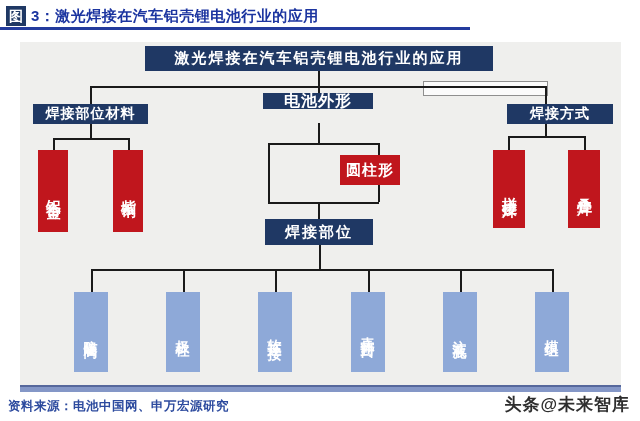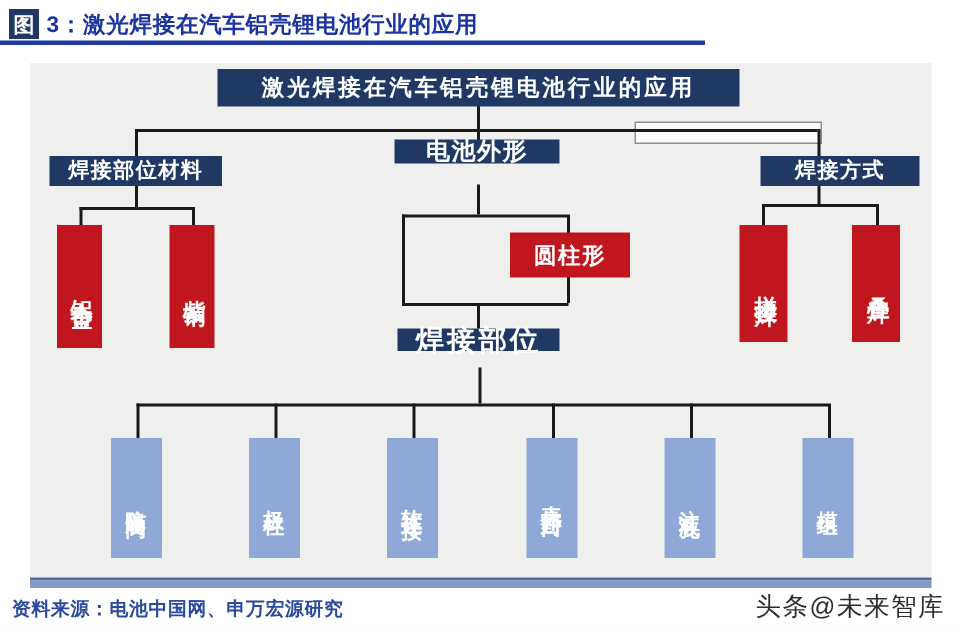--- a/index.html
+++ b/index.html
@@ -26,31 +26,31 @@
   .red{background:#c0161d;}
   .blue{background:#8ea9d8;}
   .vtext{writing-mode:vertical-rl;text-orientation:upright;letter-spacing:3px;}
   .root{left:145px;top:46px;width:348px;height:25px;font-size:15px;letter-spacing:2px;}
   .mat{left:33px;top:104px;width:115px;height:20px;font-size:14px;letter-spacing:1px;}
   .shp{left:263px;top:93px;width:110px;height:16px;font-size:16px;letter-spacing:1px;}
   .mth{left:492px;top:104px;width:106px;height:20px;font-size:14px;letter-spacing:1px;margin-left:15px;}
   .alu{left:38px;top:150px;width:30px;height:82px;font-size:15px;}
   .cop{left:113px;top:150px;width:30px;height:82px;font-size:15px;}
   .sqr{left:229px;top:155px;width:78px;height:30px;font-size:15px;letter-spacing:2px;}
-  .cyl{left:340px;top:155px;width:80px;height:30px;font-size:15px;letter-spacing:1px;}
+  .cyl{left:340px;top:155px;width:60px;height:30px;font-size:15px;letter-spacing:1px;}
   .btw{left:493px;top:150px;width:32px;height:78px;font-size:15px;}
   .lpw{left:568px;top:150px;width:32px;height:78px;font-size:15px;}
-  .wpt{left:265px;top:219px;width:108px;height:15px;font-size:19px;letter-spacing:2px;}
+  .wpt{left:265px;top:219px;width:108px;height:26px;font-size:15px;letter-spacing:2px;}
   .leaf{top:292px;width:34px;height:80px;font-size:14px;}
   .leaf.p0{left:74px;}.leaf.p1{left:166px;}.leaf.p2{left:258px;}
   .leaf.p3{left:351px;}.leaf.p4{left:443px;}.leaf.p5{left:535px;}
   
   .source{position:absolute;left:8px;top:398px;color:#2c4a9e;font-weight:600;font-size:12.5px;
           letter-spacing:0.5px;white-space:nowrap;text-align:center;}
-  .watermark{position:absolute;right:10px;top:393px;color:#2e2e2e;font-weight:normal;font-size:17px;
+  .watermark{position:absolute;right:10px;top:393px;color:#2e2e2e;font-weight:bold;font-size:17px;
              letter-spacing:1px;white-space:nowrap;
              text-shadow:1px 1px 0 #fff,-1px -1px 0 #fff,1px -1px 0 #fff,-1px 1px 0 #fff;}
 </style>
 </head>
 <body>
 
 <div id="stage">
 
   <div class="fig-badge">图</div>
   <div class="fig-title">3：激光焊接在汽车铝壳锂电池行业的应用</div>

